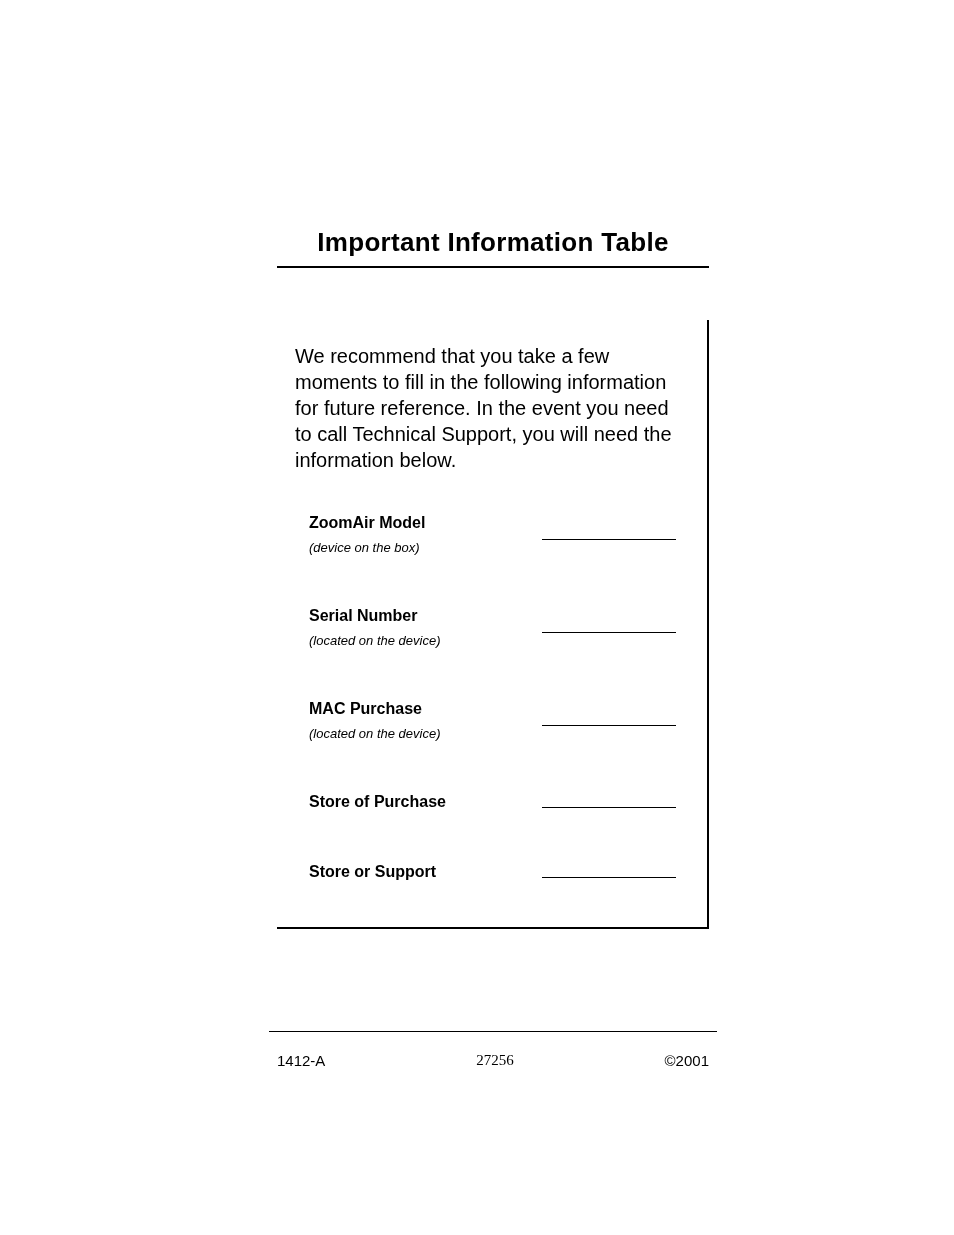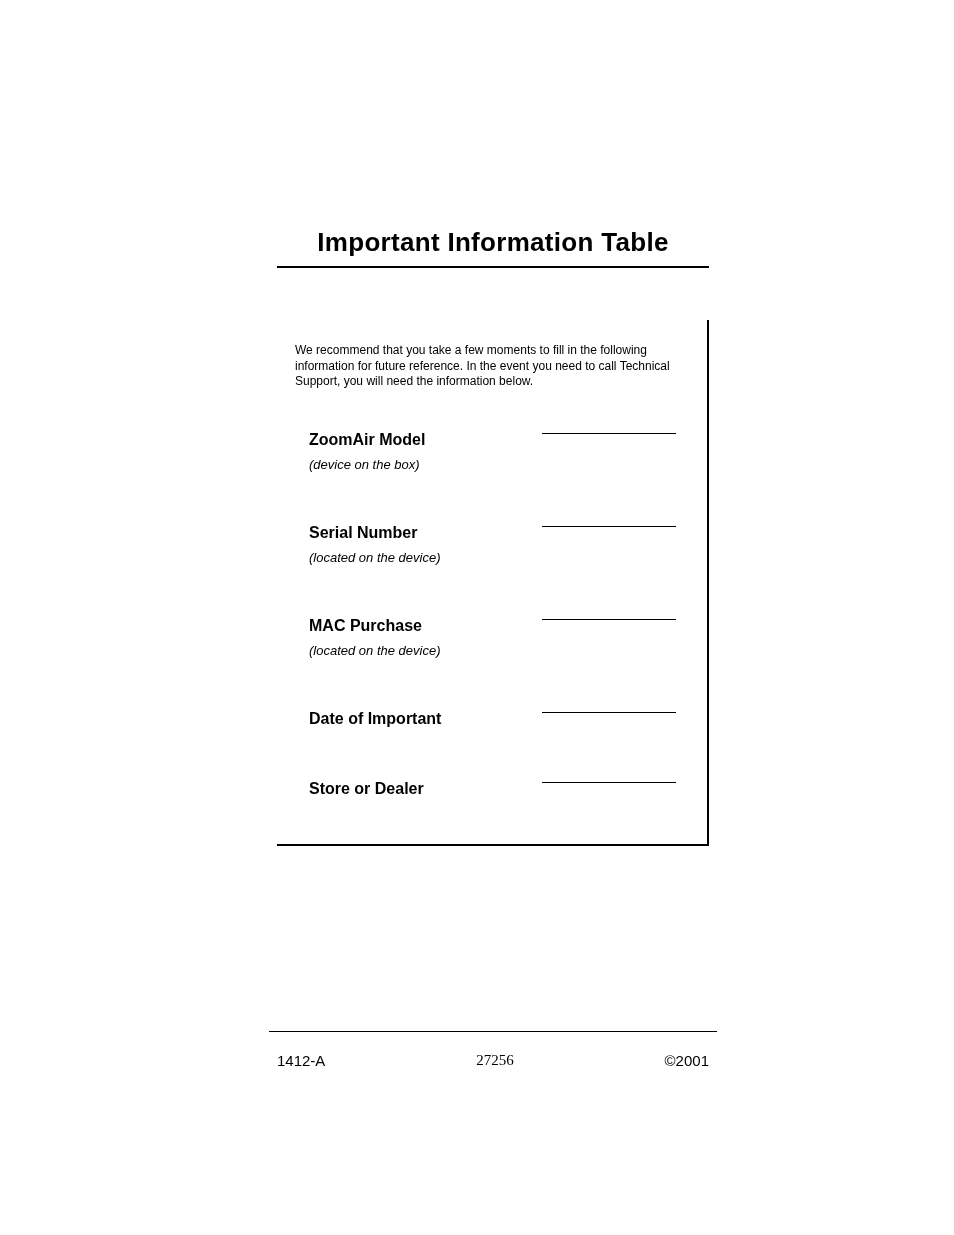--- a/index.html
+++ b/index.html
@@ -26,28 +26,28 @@
       border-bottom: 2px solid #000;
       letter-spacing: 0.3px;
     }
     .info-box {
       margin-top: 52px;
       border-right: 2.5px solid #000;
       border-bottom: 2.5px solid #000;
       padding: 15px 15px 30px 8px;
     }
     .intro {
-      font-size: 12px;
+      font-size: 20px;
       line-height: 1.3;
       margin-bottom: 25px;
       padding-left: 2px;
     }
     .field-row {
       display: flex;
-      align-items: flex-start;
+      align-items: center;
       margin-bottom: 20px;
     }
     .field-row:last-child {
       margin-bottom: 0;
     }
     .field-left {
       flex: 0 0 225px;
     }
     .field-label {
       font-weight: bold;
@@ -114,28 +114,28 @@
     <div class="field-row">
       <div class="field-left">
         <div class="field-label">MAC Purchase</div>
         <div class="field-hint">(located on the device)</div>
       </div>
       <div class="field-line"></div>
     </div>
 
     <div class="field-row">
       <div class="field-left">
-        <div class="field-label">Date of Important</div>
+        <div class="field-label">Store of Purchase</div>
       </div>
       <div class="field-line"></div>
     </div>
 
     <div class="field-row">
       <div class="field-left">
-        <div class="field-label">Store or Dealer</div>
+        <div class="field-label">Store or Support</div>
       </div>
       <div class="field-line"></div>
     </div>
   </div>
 </div>
 
 <div class="footer">
   <span class="footer-left">1412-A</span>
   <span class="footer-center">27256</span>
   <span class="footer-right">©2001</span>

